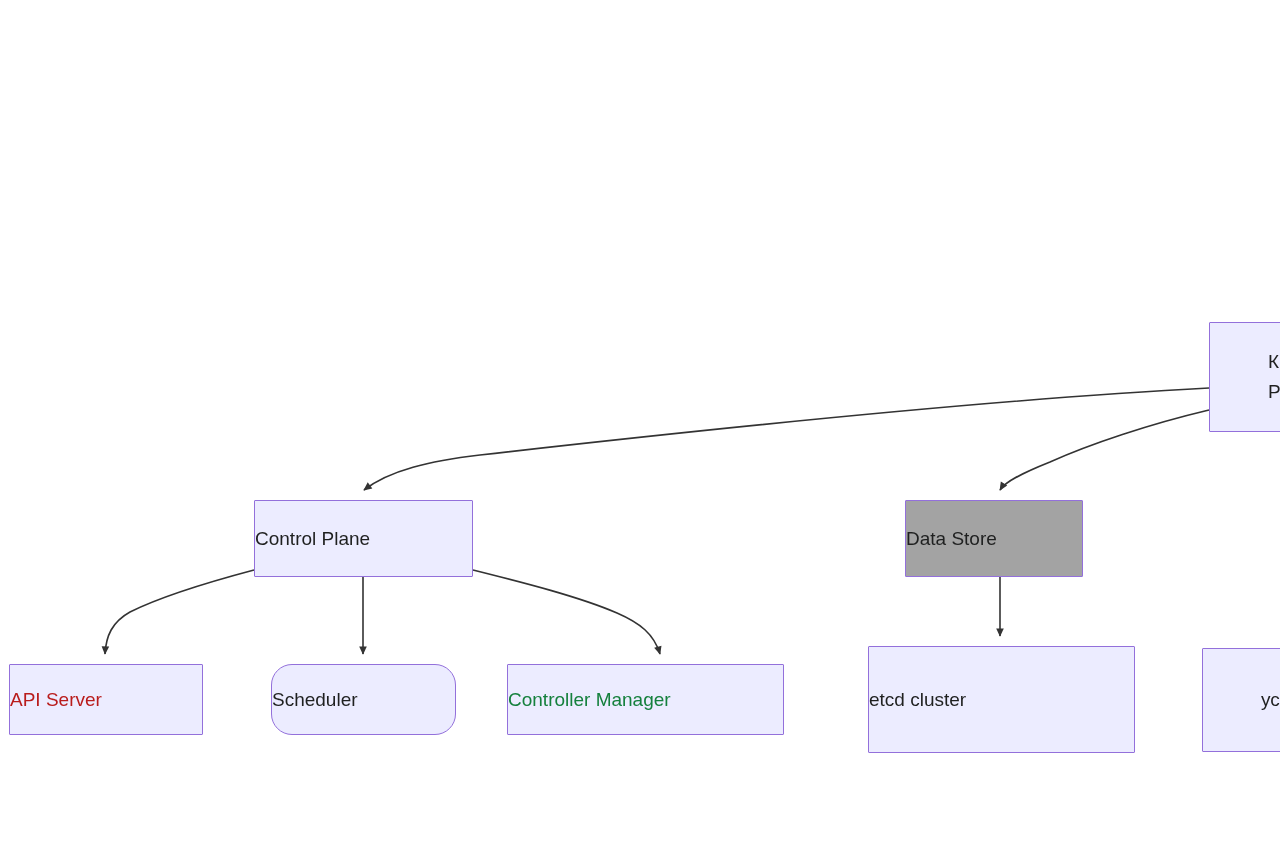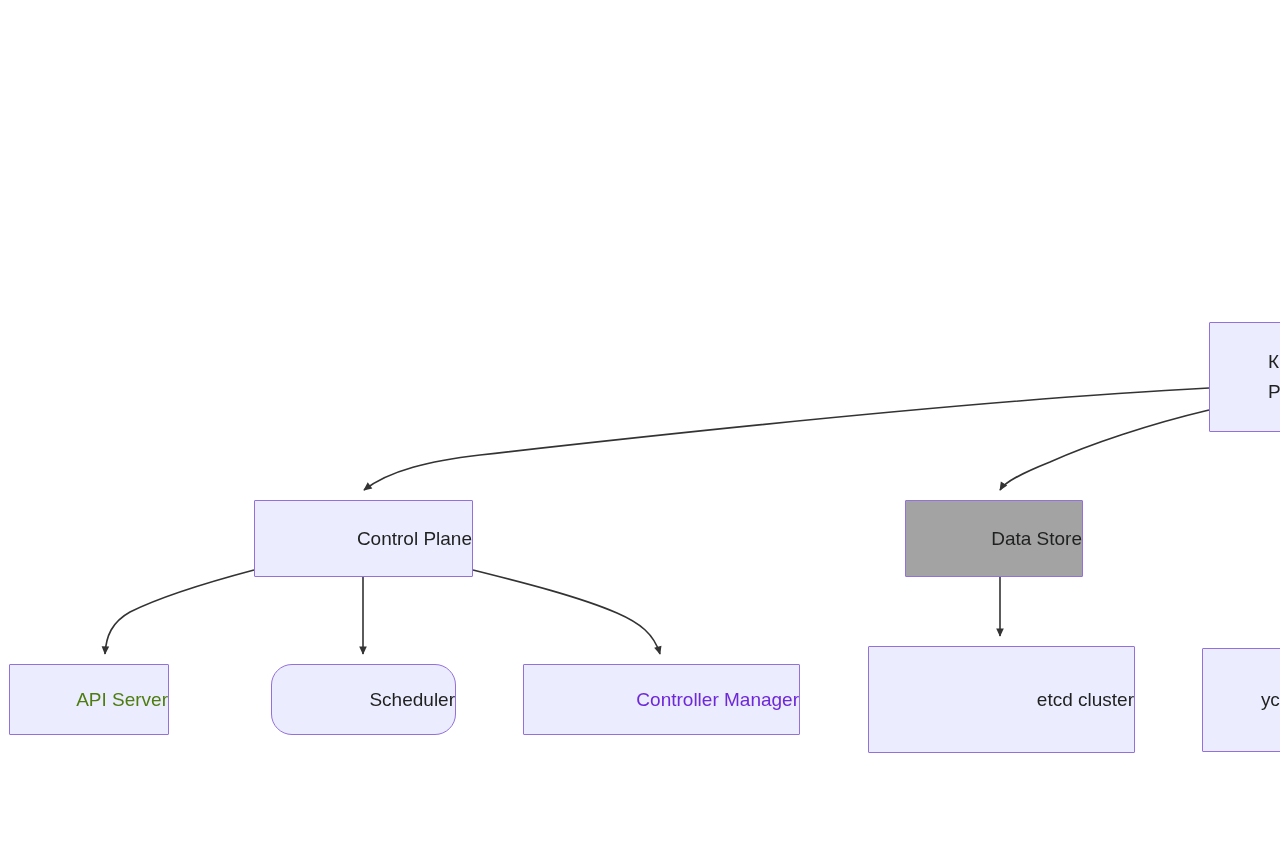--- a/index.html
+++ b/index.html
@@ -28,21 +28,21 @@
     pointer-events: none;
   }
   .node {
     position: absolute;
     box-sizing: border-box;
     background: #ececff;
     border: 1.4px solid #9370db;
     border-radius: 1px;
     display: flex;
     flex-direction: column;
-    align-items: flex-end;
+    align-items: flex-start;
     justify-content: center;
     color: #1f2020;
     font-family: "Liberation Sans", sans-serif;
     font-size: 19px;
     line-height: 30px;
     white-space: nowrap;
   }
   .node .line {
     display: block;
     text-align: center;
@@ -82,27 +82,27 @@
       <div class="node clipped-right" style="left: 1209px; top: 322px; width: 140px; height: 110px; background: rgb(236, 236, 255); border-color: rgb(147, 112, 219); color: rgb(31, 32, 32);">
         <span class="line">К</span>
         <span class="line">Раз</span>
       </div>
       <div class="node" style="left: 254px; top: 500px; width: 219px; height: 77px; background: rgb(236, 236, 255); border-color: rgb(147, 112, 219); color: rgb(31, 32, 32);">
         <span class="line">Control Plane</span>
       </div>
       <div class="node" style="left: 905px; top: 500px; width: 178px; height: 77px; background: #a3a3a3; border-color: rgb(147, 112, 219); color: rgb(31, 32, 32);">
         <span class="line">Data Store</span>
       </div>
-      <div class="node" style="left: 9px; top: 664px; width: 160px; height: 71px; background: rgb(236, 236, 255); border-color: rgb(147, 112, 219); color: #4d7c0f;">
+      <div class="node" style="left: 9px; top: 664px; width: 194px; height: 71px; background: rgb(236, 236, 255); border-color: rgb(147, 112, 219); color: #b91c1c;">
         <span class="line">API Server</span>
       </div>
       <div class="node" style="left: 271px; top: 664px; width: 185px; height: 71px; background: rgb(236, 236, 255); border-color: rgb(147, 112, 219); color: rgb(31, 32, 32); border-radius: 21px;">
         <span class="line">Scheduler</span>
       </div>
-      <div class="node" style="left: 523px; top: 664px; width: 277px; height: 71px; background: rgb(236, 236, 255); border-color: rgb(147, 112, 219); color: #6d28d9;">
+      <div class="node" style="left: 507px; top: 664px; width: 277px; height: 71px; background: rgb(236, 236, 255); border-color: rgb(147, 112, 219); color: #15803d;">
         <span class="line">Controller Manager</span>
       </div>
       <div class="node" style="left: 868px; top: 646px; width: 267px; height: 107px; background: rgb(236, 236, 255); border-color: rgb(147, 112, 219); color: rgb(31, 32, 32);">
         <span class="line">etcd cluster</span>
       </div>
       <div class="node clipped-right" style="left: 1202px; top: 648px; width: 160px; height: 104px; background: rgb(236, 236, 255); border-color: rgb(147, 112, 219); color: rgb(31, 32, 32);">
         <span class="line">уста</span>
       </div>
     </div>
 

